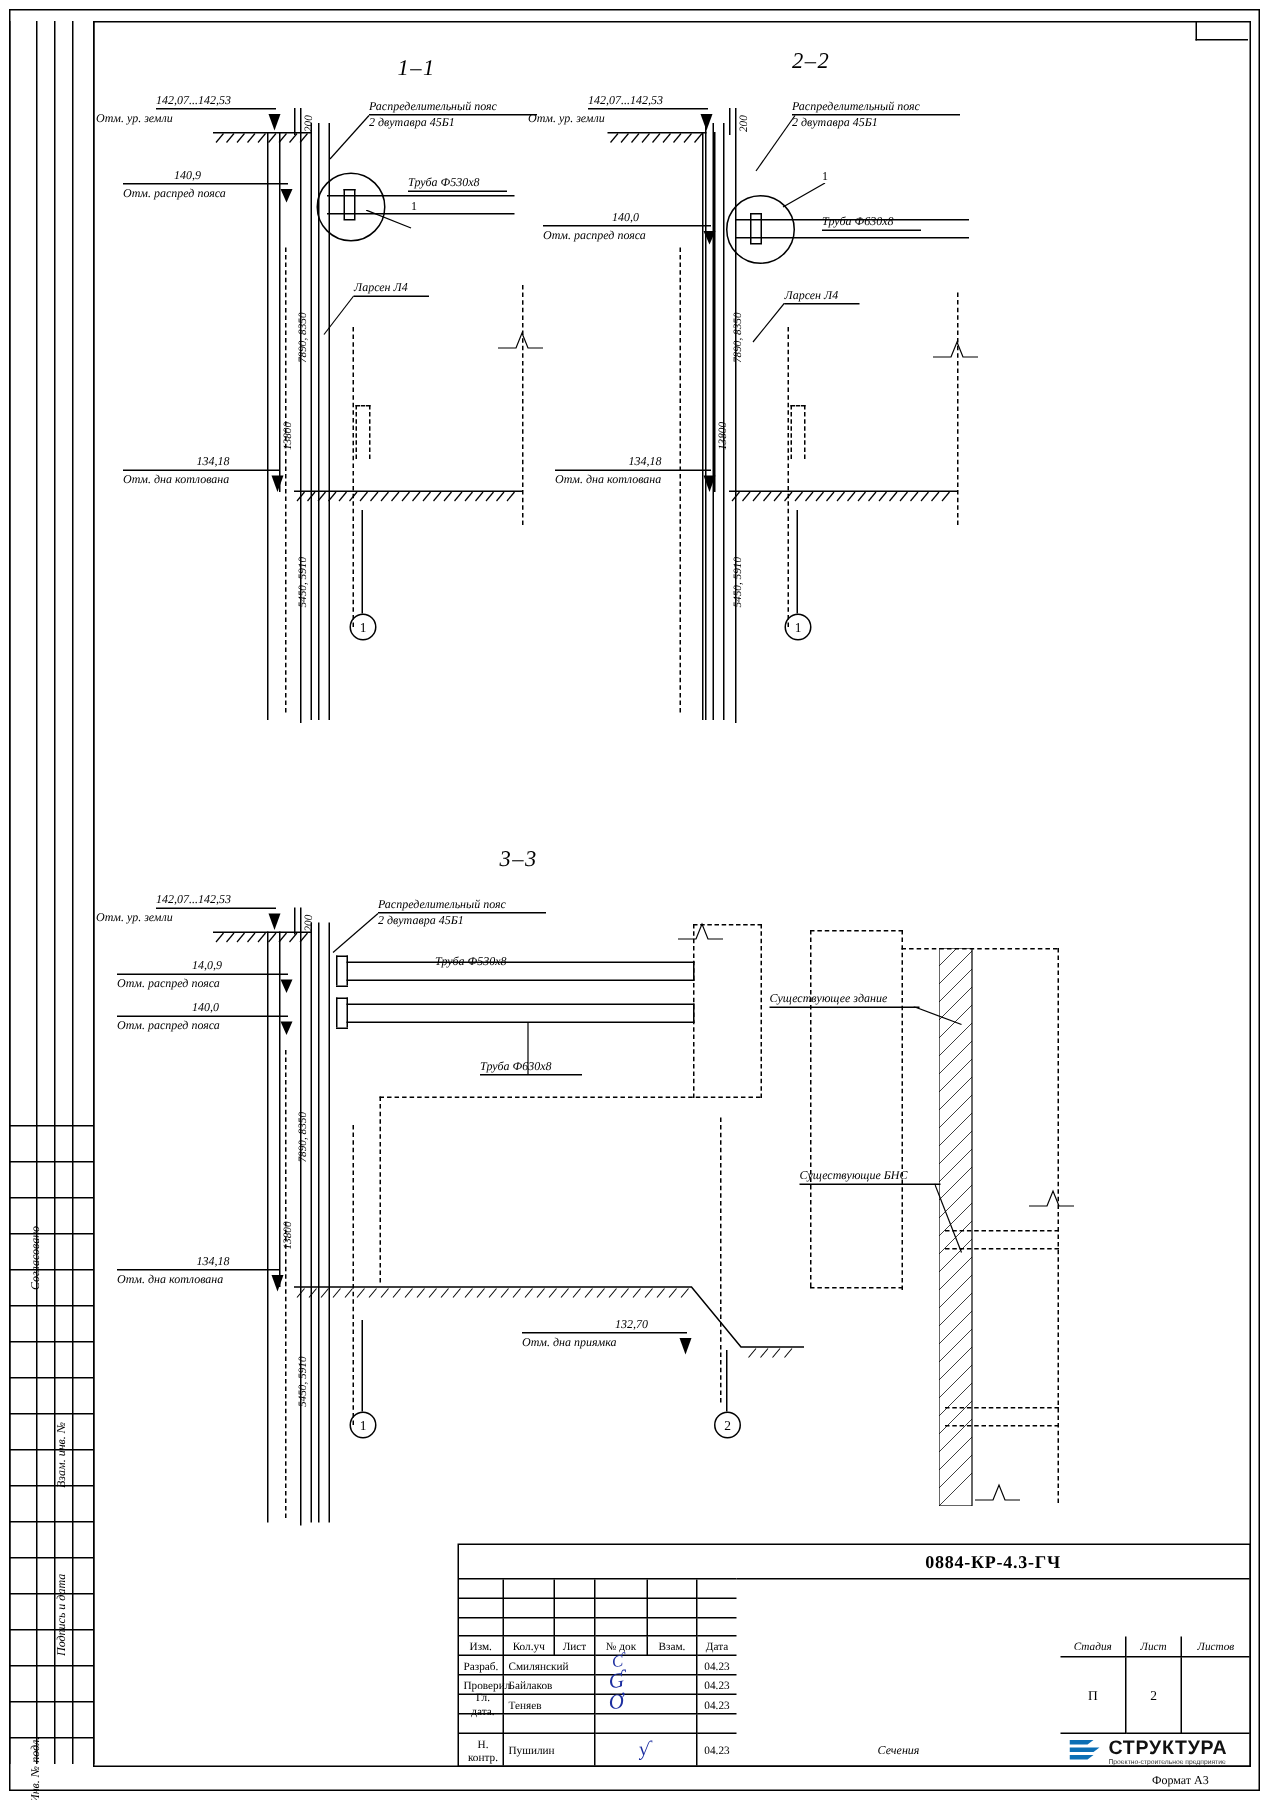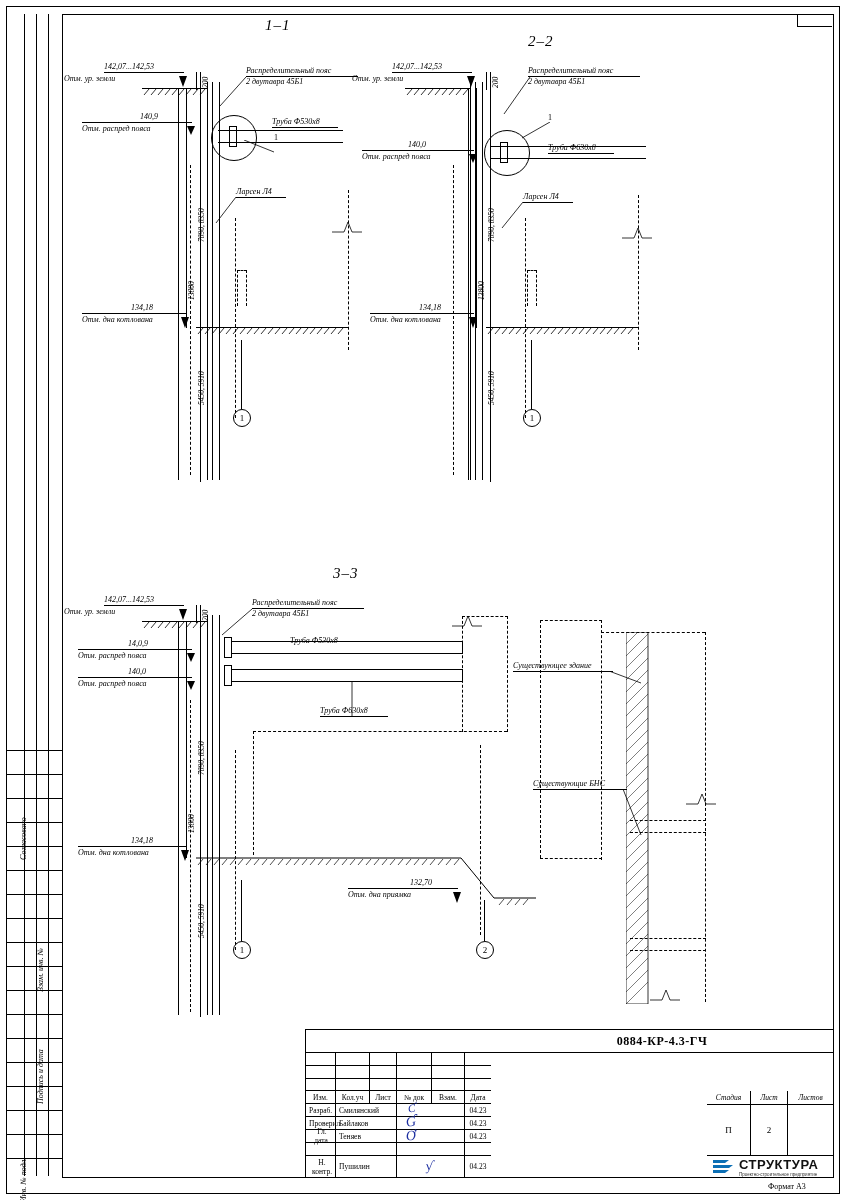--- a/index.html
+++ b/index.html
@@ -69,21 +69,21 @@
     <div class="hl" style="top:1096px;"></div>
     <div class="hl" style="top:1120px;"></div>
     <div class="hl" style="top:1144px;"></div>
     <span class="vtext" style="left:13px;top:846px;">Согласовано</span>
     <span class="vtext" style="left:30px;top:978px;">Взам. инв. №</span>
     <span class="vtext" style="left:30px;top:1090px;">Подпись и дата</span>
     <span class="vtext" style="left:13px;top:1188px;">Инв. № подл.</span>
   </div>
 
   <div>
-    <span class="title" style="left:265px;top:17px;">1–1</span>
+    <span class="title" style="left:265px;top:38px;">1–1</span>
 
     <div class="wall" style="left:207px;top:82px;width:11px;height:398px;"></div>
     <div class="ln v1" style="left:212px;top:82px;height:398px;"></div>
 
     <div class="ln h1" style="left:142px;top:88px;width:66px;"></div>
     <svg style="position:absolute;left:142px;top:88px;" width="68" height="8">
         <g stroke="#000" stroke-width="0.8">
       <line x1="2" y1="7" x2="7" y2="1"></line>
           <line x1="9" y1="7" x2="14" y2="1"></line>
           <line x1="16" y1="7" x2="21" y2="1"></line>
@@ -96,21 +96,21 @@
         </g>
       </svg>
 
     <span class="lbl" style="left:104px;top:62px;">142,07...142,53</span>
     <div class="ln h1" style="left:104px;top:72px;width:80px;"></div>
     <span class="lbl" style="left:64px;top:74px;">Отм. ур. земли</span>
     <svg style="position:absolute;left:178px;top:72px;" width="10" height="16">
         <path d="M5 15 L1 4 L9 4 Z" fill="#000"></path>
       </svg>
 
-    <span class="lbl" style="left:140px;top:112px;">140,9</span>
+    <span class="lbl" style="left:116px;top:112px;">140,9</span>
     <div class="ln h1" style="left:82px;top:122px;width:110px;"></div>
     <span class="lbl" style="left:82px;top:124px;">Отм. распред пояса</span>
     <svg style="position:absolute;left:186px;top:122px;" width="10" height="14">
         <path d="M5 13 L1 4 L9 4 Z" fill="#000"></path>
       </svg>
 
     <div class="circle" style="left:211px;top:115px;width:44px;height:44px;"></div>
     <div class="ln h1" style="left:218px;top:130px;width:125px;"></div>
     <div class="ln h1" style="left:218px;top:142px;width:125px;"></div>
     <div class="ln v1" style="left:229px;top:126px;height:20px;"></div>
@@ -590,20 +590,21 @@
     <div class="cell" style="left:0;top:113px;width:30px;height:13px;"></div>
     <div class="cell" style="left:30px;top:113px;width:61px;height:13px;"></div>
     <div class="cell" style="left:91px;top:113px;width:68px;height:13px;"></div>
     <div class="cell nb" style="left:159px;top:113px;width:26px;height:13px;"></div>
 
     <div class="cell l nbb" style="left:0;top:126px;width:30px;height:21px;">Н. контр.</div>
     <div class="cell l nbb" style="left:30px;top:126px;width:61px;height:21px;">Пушилин</div>
     <div class="cell nbb" style="left:91px;top:126px;width:68px;height:21px;"></div>
     <div class="cell nb nbb" style="left:159px;top:126px;width:26px;height:21px;">04.23</div>
 
+    <div class="cell nb nbb" style="left:185px;top:126px;width:216px;height:21px;font-size:8px;font-style:italic;">Сечения</div>
 
     <div class="cell" style="left:401px;top:61px;width:44px;height:14px;font-style:italic;">Стадия</div>
     <div class="cell" style="left:445px;top:61px;width:37px;height:14px;font-style:italic;">Лист</div>
     <div class="cell nb" style="left:482px;top:61px;width:45px;height:14px;font-style:italic;">Листов</div>
     <div class="cell" style="left:401px;top:75px;width:44px;height:51px;font-size:9px;">П</div>
     <div class="cell" style="left:445px;top:75px;width:37px;height:51px;font-size:9px;">2</div>
     <div class="cell nb" style="left:482px;top:75px;width:45px;height:51px;font-size:9px;"></div>
 
     <div class="cell nb nbb" style="left:401px;top:126px;width:126px;height:21px;justify-content:flex-start;padding-left:6px;">
       <svg width="22" height="18" style="margin-right:4px;">

